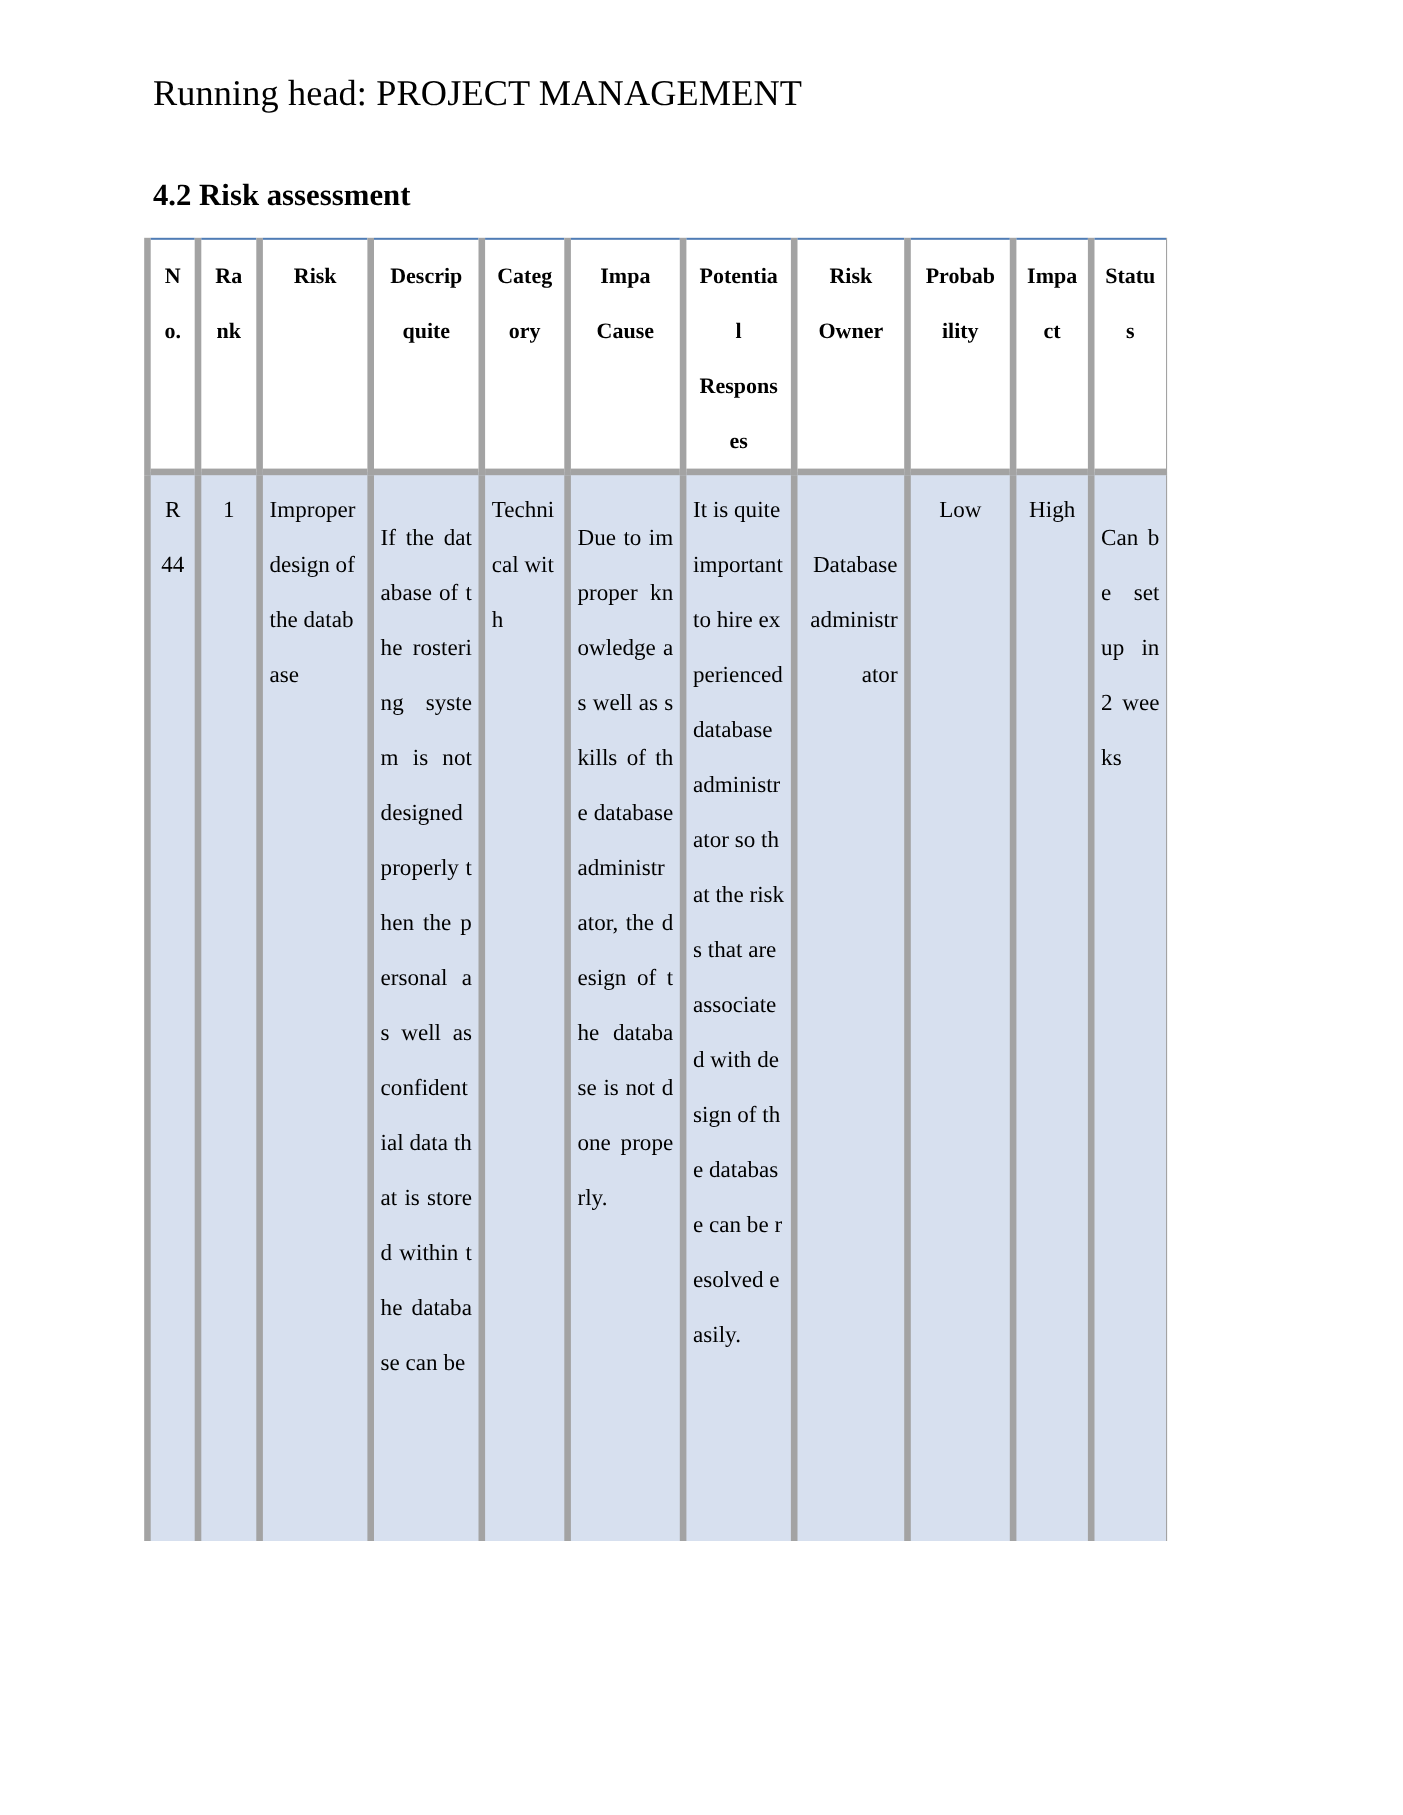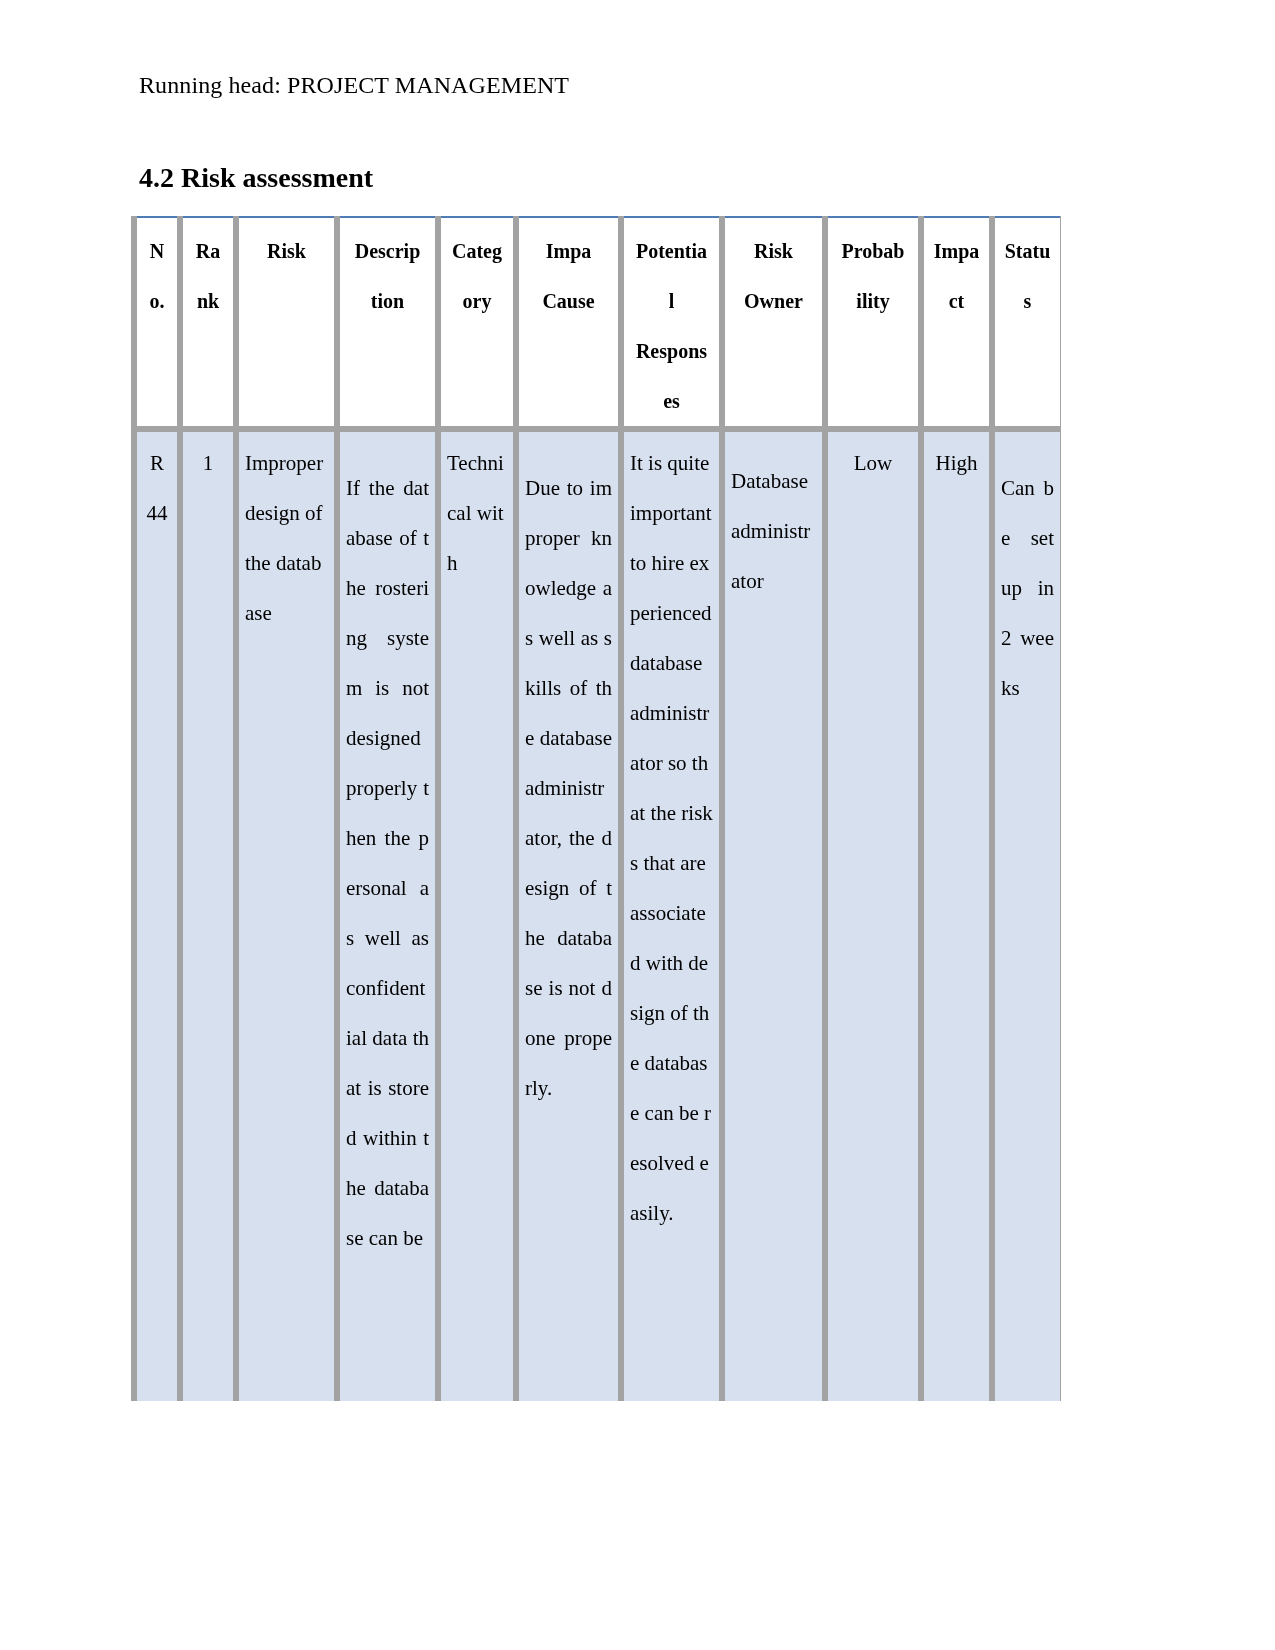--- a/index.html
+++ b/index.html
@@ -18,21 +18,21 @@
   .page {
     position: relative;
     width: 1275px;
     height: 1650px;
     box-sizing: border-box;
   }
   .running-head {
     position: absolute;
     left: 139px;
     top: 70px;
-    font-size: 24px;
+    font-size: 33px;
     line-height: 30px;
     letter-spacing: 0.1px;
     white-space: nowrap;
   }
   .section-heading {
     position: absolute;
     left: 139px;
     top: 163px;
     font-size: 28px;
     line-height: 29px;
@@ -93,21 +93,22 @@
   }
   .cell-text.center {
     text-align: center;
     word-break: normal;
   }
   .cell-text.plain {
     text-align: left;
     word-break: break-all;
   }
   .cell-text.pad-top {
-    padding-top: 24px;
+    padding-top: 56px;
+    text-align: right;
   }
   .cell-text.just-nobreak {
     text-align: justify;
     word-break: break-all;
     margin-top: 25px;
   }
   
   col.c-no      { width: 46px; }
   col.c-rank    { width: 56px; }
   col.c-risk    { width: 101px; }
@@ -159,21 +160,21 @@
             </div>
           </th>
           <th>
             <div class="hd">
               <div>Risk</div>
             </div>
           </th>
           <th>
             <div class="hd">
               <div>Descrip</div>
-              <div>tion</div>
+              <div>quite</div>
             </div>
           </th>
           <th>
             <div class="hd">
               <div>Categ</div>
               <div>ory</div>
             </div>
           </th>
           <th>
             <div class="hd">

